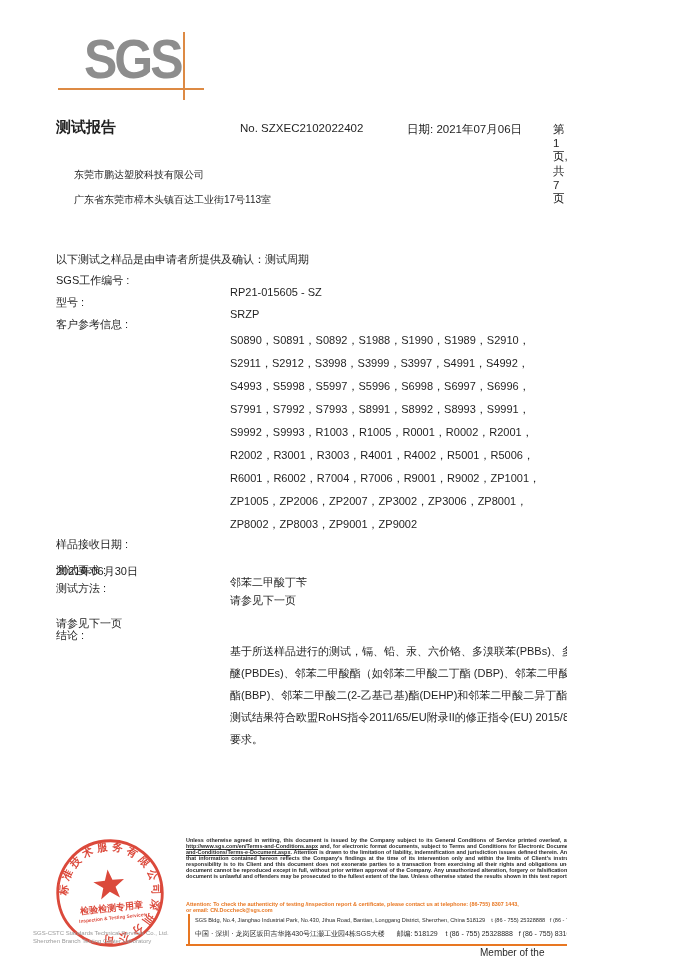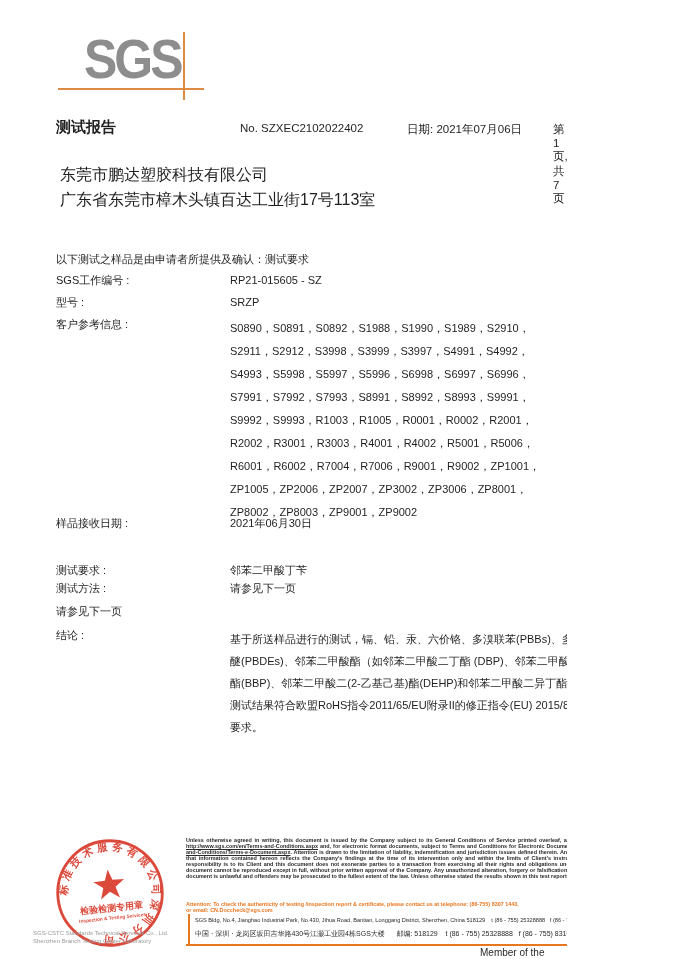--- a/index.html
+++ b/index.html
@@ -14,30 +14,30 @@
     letter-spacing:-3px; color:var(--logo_gray,#8d8d8d); transform:scaleY(1.1); transform-origin:top left;
   }
   .logo-hline { position:absolute; left:2px; top:58px; width:146px; height:2px; background:var(--accent_light,#dd8a44); }
   .logo-vline { position:absolute; left:127px; top:2px; width:2px; height:68px; background:var(--accent_light,#dd8a44); }
   
   .t-title { position:absolute; left:56px; top:118px; font-size:15px; font-weight:700; }
   .t-no    { position:absolute; left:240px; top:122px; font-size:11.5px; }
   .t-date  { position:absolute; left:407px; top:122px; font-size:11.5px; }
   .t-page  { position:absolute; left:553px; top:122px; font-size:11.5px; }
   
-  .applicant { position:absolute; left:60px; top:162px; font-size:16px; line-height:25px; }
+  .applicant { position:absolute; left:74px; top:162px; font-size:10px; line-height:25px; }
   
   .frow { position:absolute; left:56px; width:604px; display:flex; font-size:11px; line-height:15px; }
   .frow .r-label { width:174px; flex:none; }
-  .frow .r-value { flex:1; white-space:pre-line; }
+  .frow .r-value { flex:1; white-space:pre-line;margin-top:12px; }
   .f-sample { top:252px; }
   .f-job    { top:273px; }
   .f-model  { top:295px;justify-content:center; }
   .f-ref    { top:317px; } .f-ref .r-value { line-height:23px; }
-  .f-recv   { top:516px; }
+  .f-recv   { top:537px;flex-direction:column; }
   .f-period { top:543px; }
   .f-req    { top:563px; }
   .f-method { top:581px; }
   .f-result { top:604px; }
   .f-conc   { top:628px; } .f-conc .r-value { line-height:22px; }
   
   .stamp { position:absolute; left:44px; top:836px; width:132px; height:114px; transform:rotate(-6deg); opacity:.92; }
   .lab-lines { position:absolute; left:33px; top:929px; font-size:6px; line-height:8px; color:#9a9a9a; }
   .disclaimer {
     position:absolute; left:186px; top:838px; width:477px;
@@ -72,21 +72,21 @@
   <div class="t-no">No. SZXEC2102022402</div>
   <div class="t-date">日期: 2021年07月06日</div>
   <div class="t-page">第1页,共7页</div>
 
   <div class="applicant">
     <div>东莞市鹏达塑胶科技有限公司</div>
     <div>广东省东莞市樟木头镇百达工业街17号113室</div>
   </div>
 
   <div class="frow f-sample">
-    <div>以下测试之样品是由申请者所提供及确认：测试要求</div>
+    <div>以下测试之样品是由申请者所提供及确认：测试周期</div>
   </div>
 
   <div class="frow f-job">
     <div class="r-label">SGS工作编号 :</div>
     <div class="r-value">RP21-015605 - SZ</div>
   </div>
 
   <div class="frow f-model">
     <div class="r-label">型号 :</div>
     <div class="r-value">SRZP</div>

